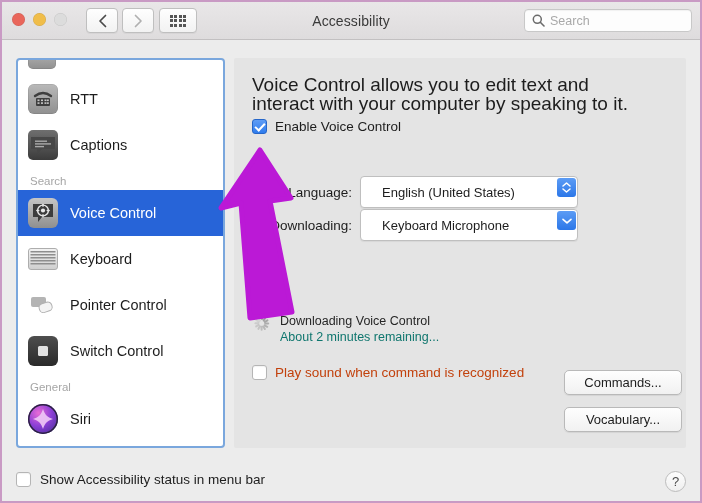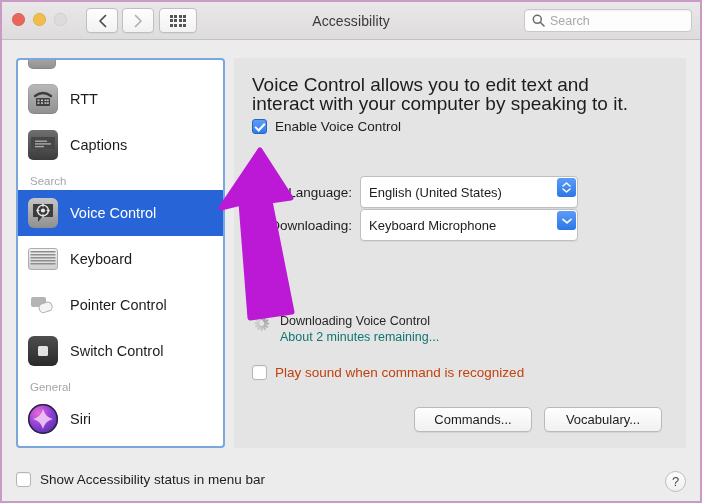--- a/index.html
+++ b/index.html
@@ -162,21 +162,21 @@
   .field-row {
     position: absolute; display: flex; align-items: center;
   }
   .field-row .flabel {
     font-size: 13.5px; color: #1d1d1d; text-align: right;
     width: 100px; margin-right: 8px;
   }
   .popup {
     position: relative; width: 218px; height: 32px;
     background: #ffffff; border: 1px solid #bfbfbf; border-radius: 4px;
-    display: flex; align-items: center; padding-left: 8px;
+    display: flex; align-items: center; padding-left: 21px;
     box-shadow: 0 1px 1px rgba(0,0,0,.06);
   }
   .popup .val { font-size: 13px; color: #1d1d1d; }
   .popup .arrowbox {
     position: absolute; right: 1px; top: 1px;
     width: 19px; height: 19px;
     background: linear-gradient(to bottom, #5c9cf5, #2c77e8);
     border-radius: 3px;
     display: flex; flex-direction: column;
     align-items: center; justify-content: center; gap: 1px;
@@ -191,21 +191,21 @@
   }
   #dl-text .t1 { font-size: 12.5px; color: #262626; line-height: 16px; }
   #dl-text .t2 { font-size: 12.5px; color: #0f766e; line-height: 16px; }
 
   #sound-row {
     position: absolute; left: 18px; top: 307px;
     display: flex; align-items: center; gap: 8px;
   }
   #sound-row .label { font-size: 13.5px; color: #c2410c; }
 
-  #panel-buttons { position: absolute; right: 24px; bottom: 16px; display: flex; gap: 12px; }
+  #panel-buttons { position: absolute; right: 4px; bottom: 16px; display: flex; gap: 12px; flex-direction: column; }
   .pbtn {
     min-width: 118px; height: 25px;
     background: linear-gradient(to bottom, #fefefe, #f1f1f1);
     border: 1px solid #b9b9b9; border-radius: 5px;
     font-size: 13px; color: #1d1d1d;
     display: flex; align-items: center; justify-content: center;
     box-shadow: 0 1px 1px rgba(0,0,0,.07);
   }
 
   

